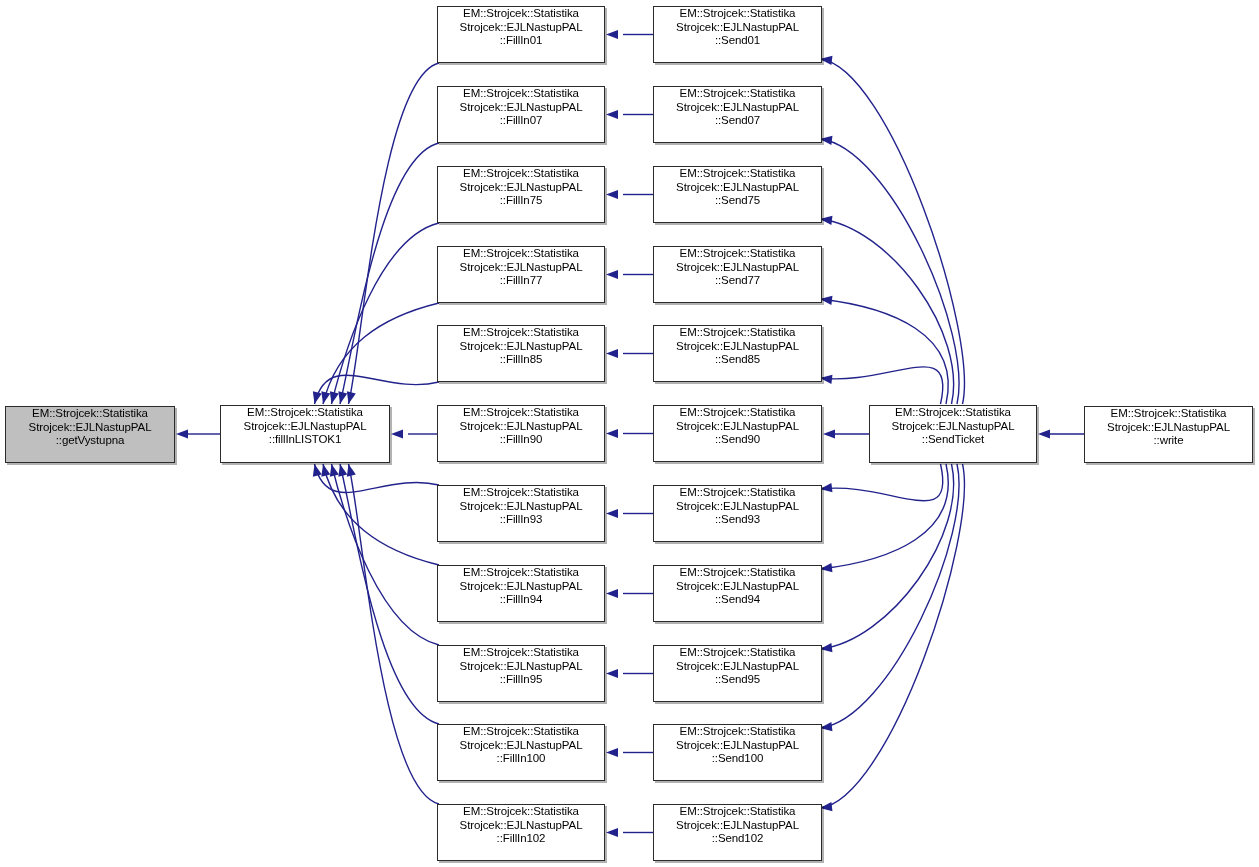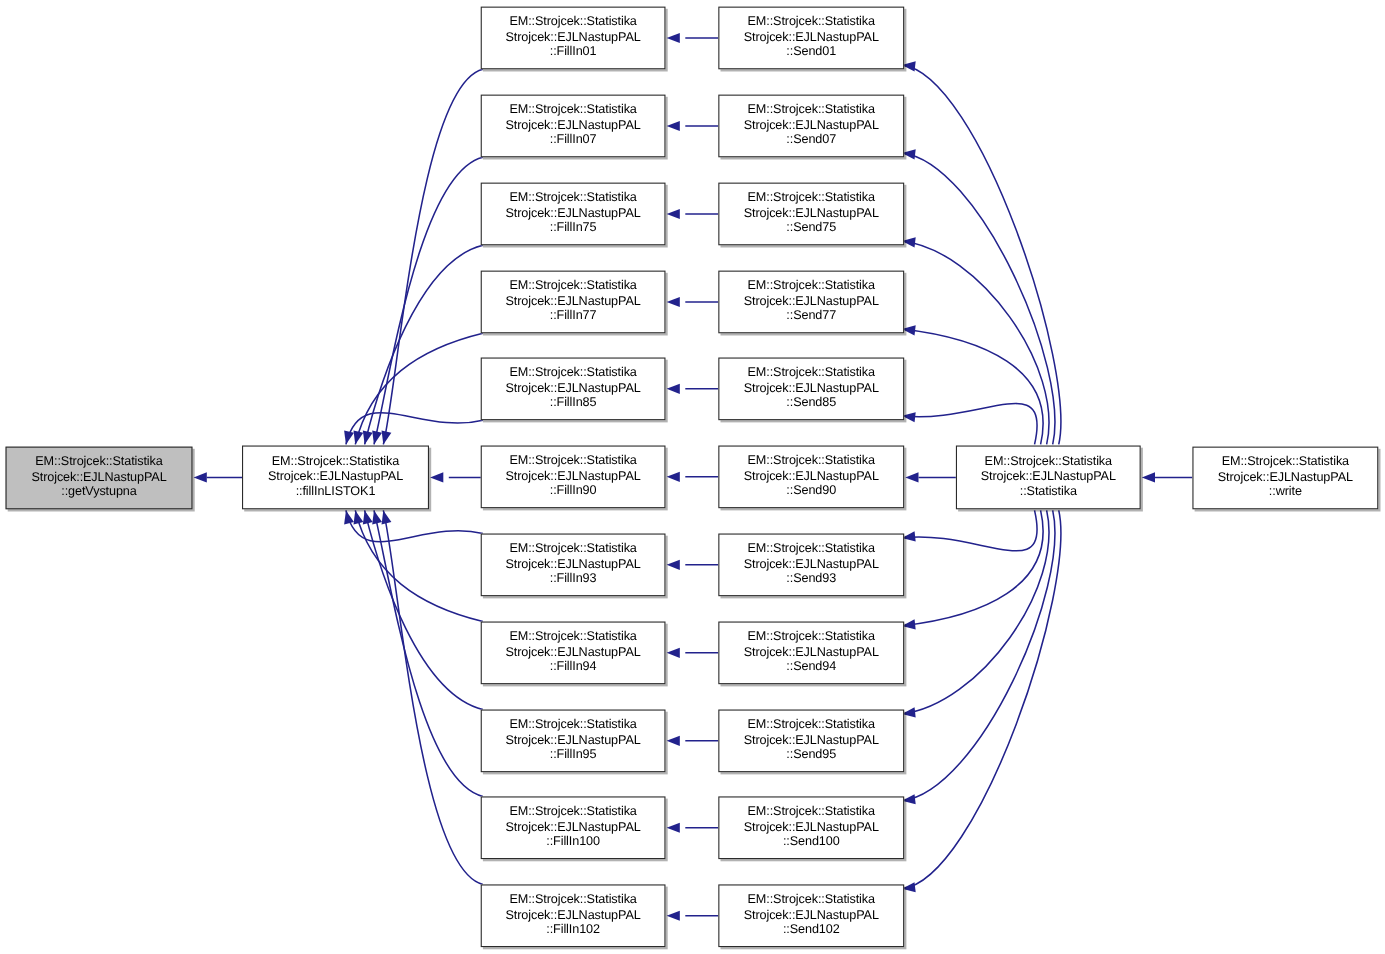--- a/index.html
+++ b/index.html
@@ -26,21 +26,21 @@
   }
   .node {
     position: absolute;
     box-sizing: border-box;
     border: 1px solid #2b2b2b;
     background: #ffffff;
     box-shadow: 2px 2px 0 0 rgba(0,0,0,0.30);
     display: flex;
     flex-direction: column;
     align-items: center;
-    justify-content: center;
+    justify-content: flex-start;
     text-align: center;
     line-height: 1.18;
     font-size: 11.5px;
     color: #000000;
     letter-spacing: -0.1px;
     white-space: nowrap;
   }
   .node.highlight {
     background: #bfbfbf;
   }
@@ -133,21 +133,21 @@
         <span class="ln">::getVystupna</span>
       </div>
       <div class="node" style="left: 220px; top: 405px; width: 170px; height: 58px;">
         <span class="ln">EM::Strojcek::Statistika</span>
         <span class="ln">Strojcek::EJLNastupPAL</span>
         <span class="ln">::fillInLISTOK1</span>
       </div>
       <div class="node" style="left: 869px; top: 405px; width: 168px; height: 58px;">
         <span class="ln">EM::Strojcek::Statistika</span>
         <span class="ln">Strojcek::EJLNastupPAL</span>
-        <span class="ln">::Statistika</span>
+        <span class="ln">::SendTicket</span>
       </div>
       <div class="node" style="left: 1084px; top: 406px; width: 169px; height: 57px;">
         <span class="ln">EM::Strojcek::Statistika</span>
         <span class="ln">Strojcek::EJLNastupPAL</span>
         <span class="ln">::write</span>
       </div>
       <div class="node" style="left: 437px; top: 6px; width: 168px; height: 57px;">
         <span class="ln">EM::Strojcek::Statistika</span>
         <span class="ln">Strojcek::EJLNastupPAL</span>
         <span class="ln">::FillIn01</span>

